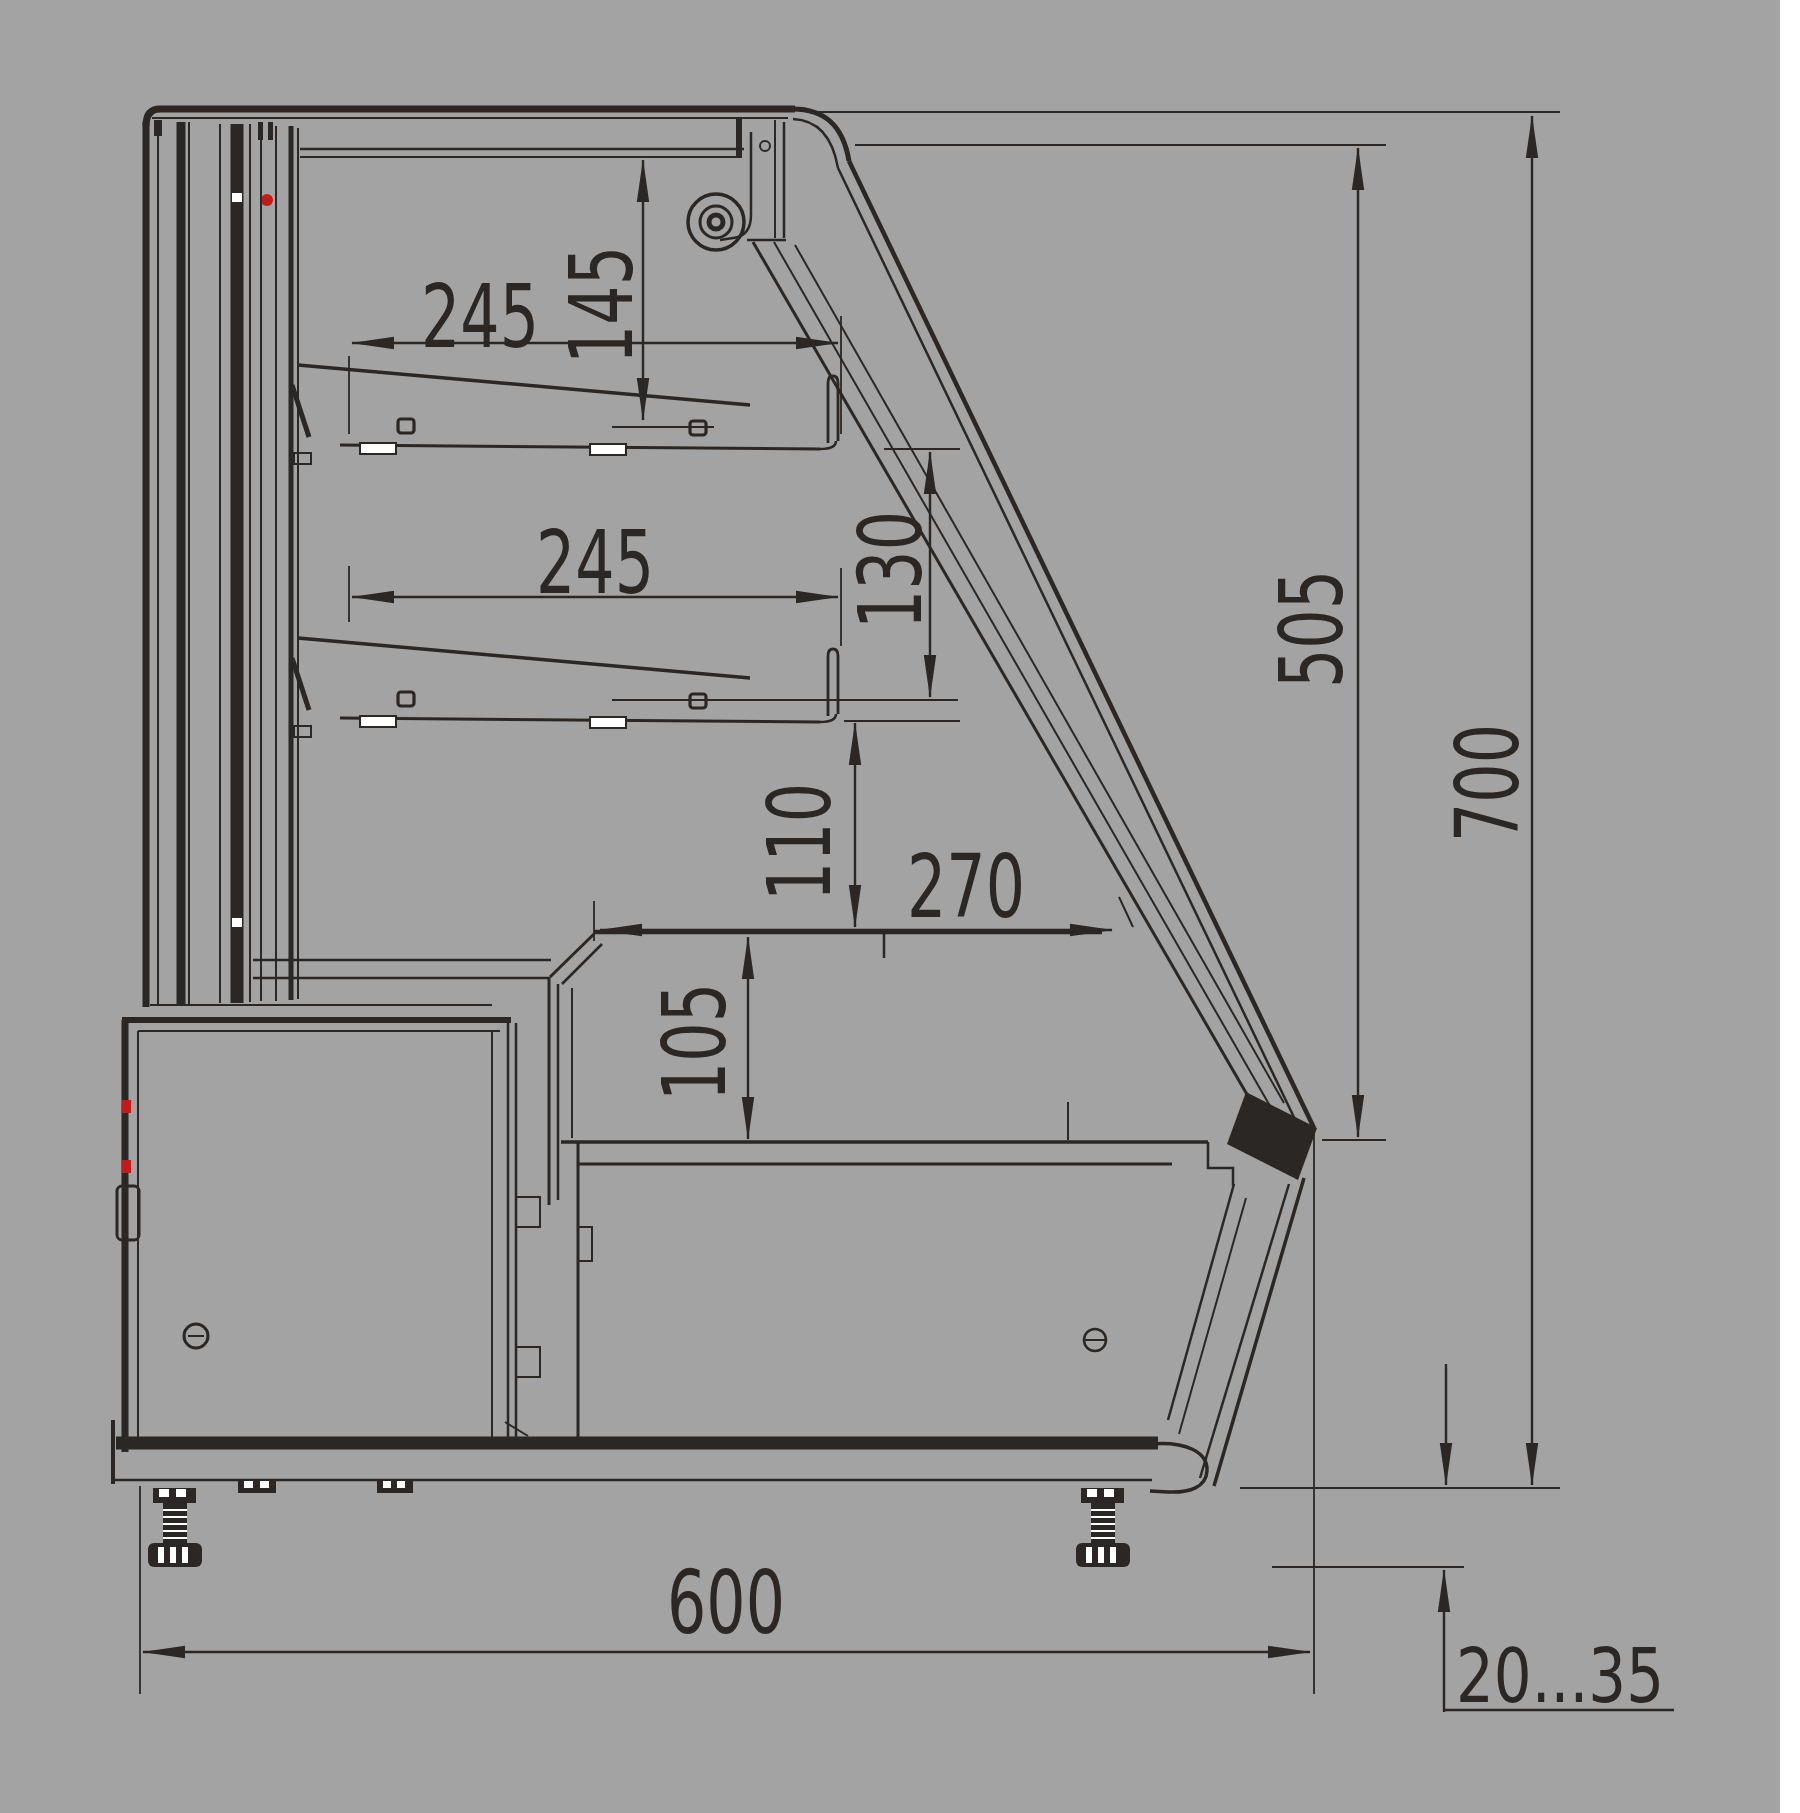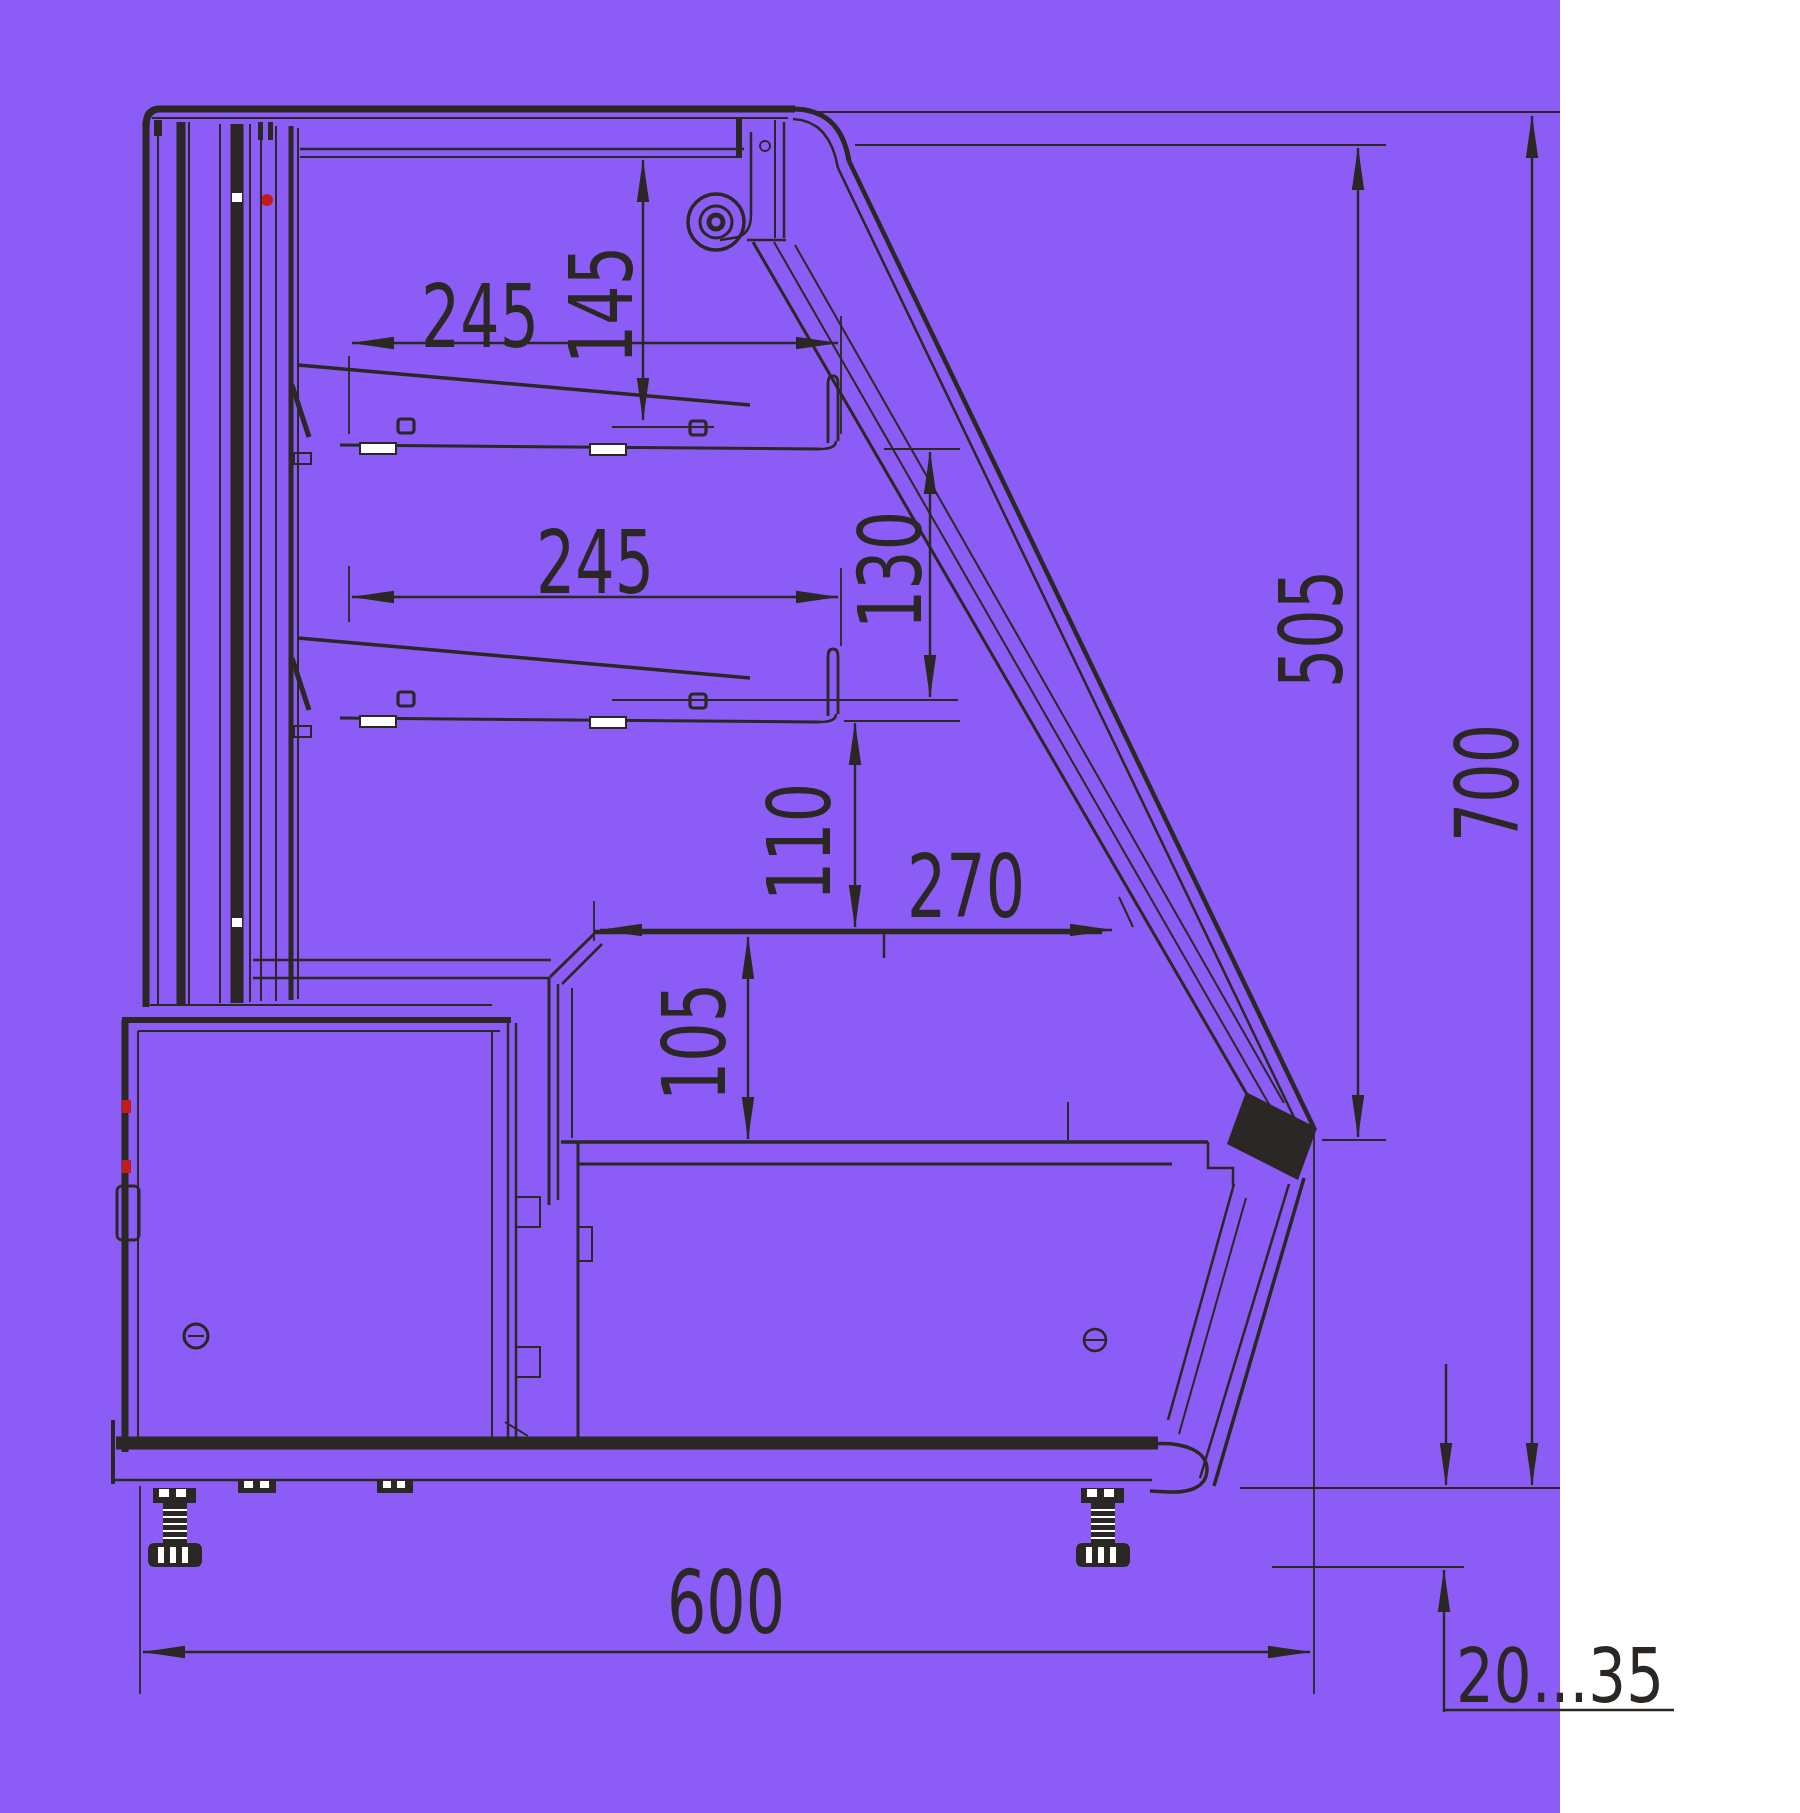--- a/index.html
+++ b/index.html
@@ -1,16 +1,16 @@
 <!DOCTYPE html>
 <html><head>
 <meta charset="utf-8">
 <style>
   html,body{margin:0;padding:0;background:#ffffff}
-  .stage{width:1560px;height:1813px;position:relative;background:#8b5cf6}
+  .stage{width:1780px;height:1813px;position:relative;background:#a3a3a3}
   svg{display:block}
   .k{stroke:#2b2724;fill:none;stroke-linecap:butt}
   .f{fill:#2b2724;stroke:none}
   .wf{fill:#ffffff}
   .rf{fill:#c41a1a;stroke:none}
   text.dim{font-family:"DejaVu Sans",sans-serif;font-size:88px;fill:#2b2724;
            text-anchor:middle;dominant-baseline:central;letter-spacing:0px}
   text.dim.small{font-size:74px}
 </style>
 </head>

